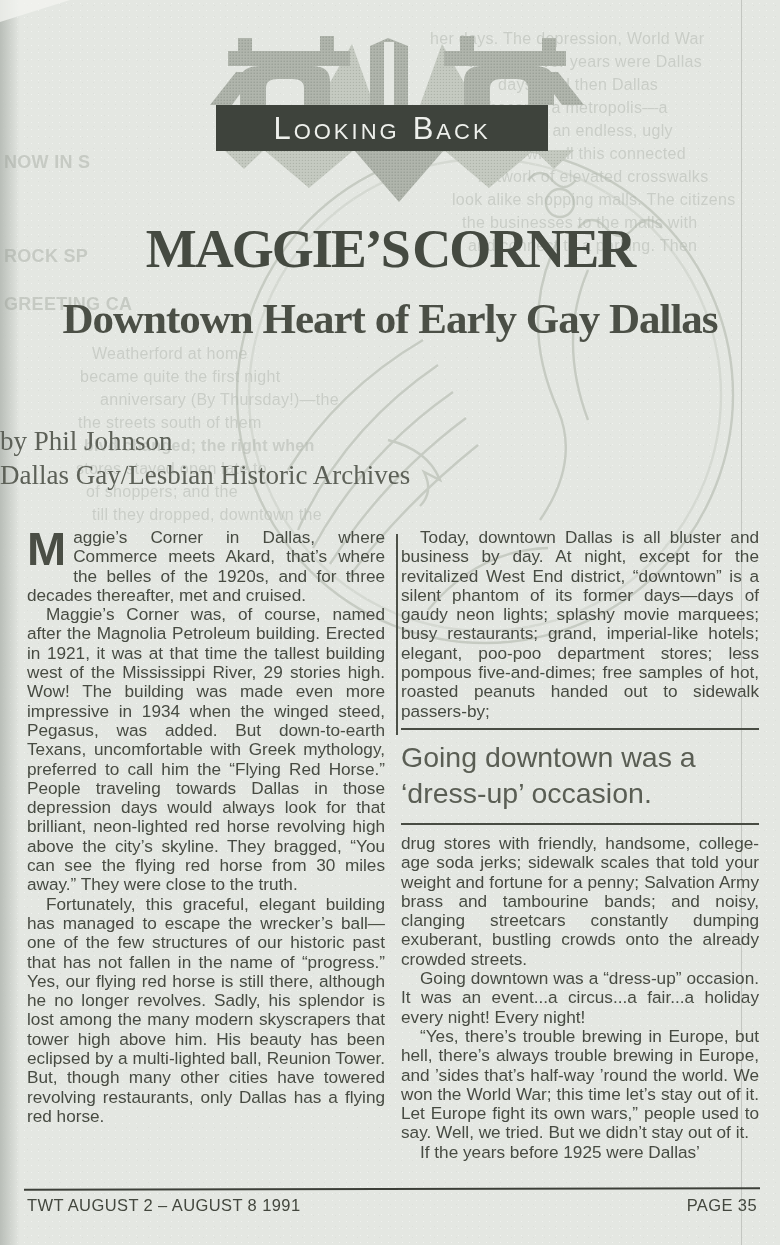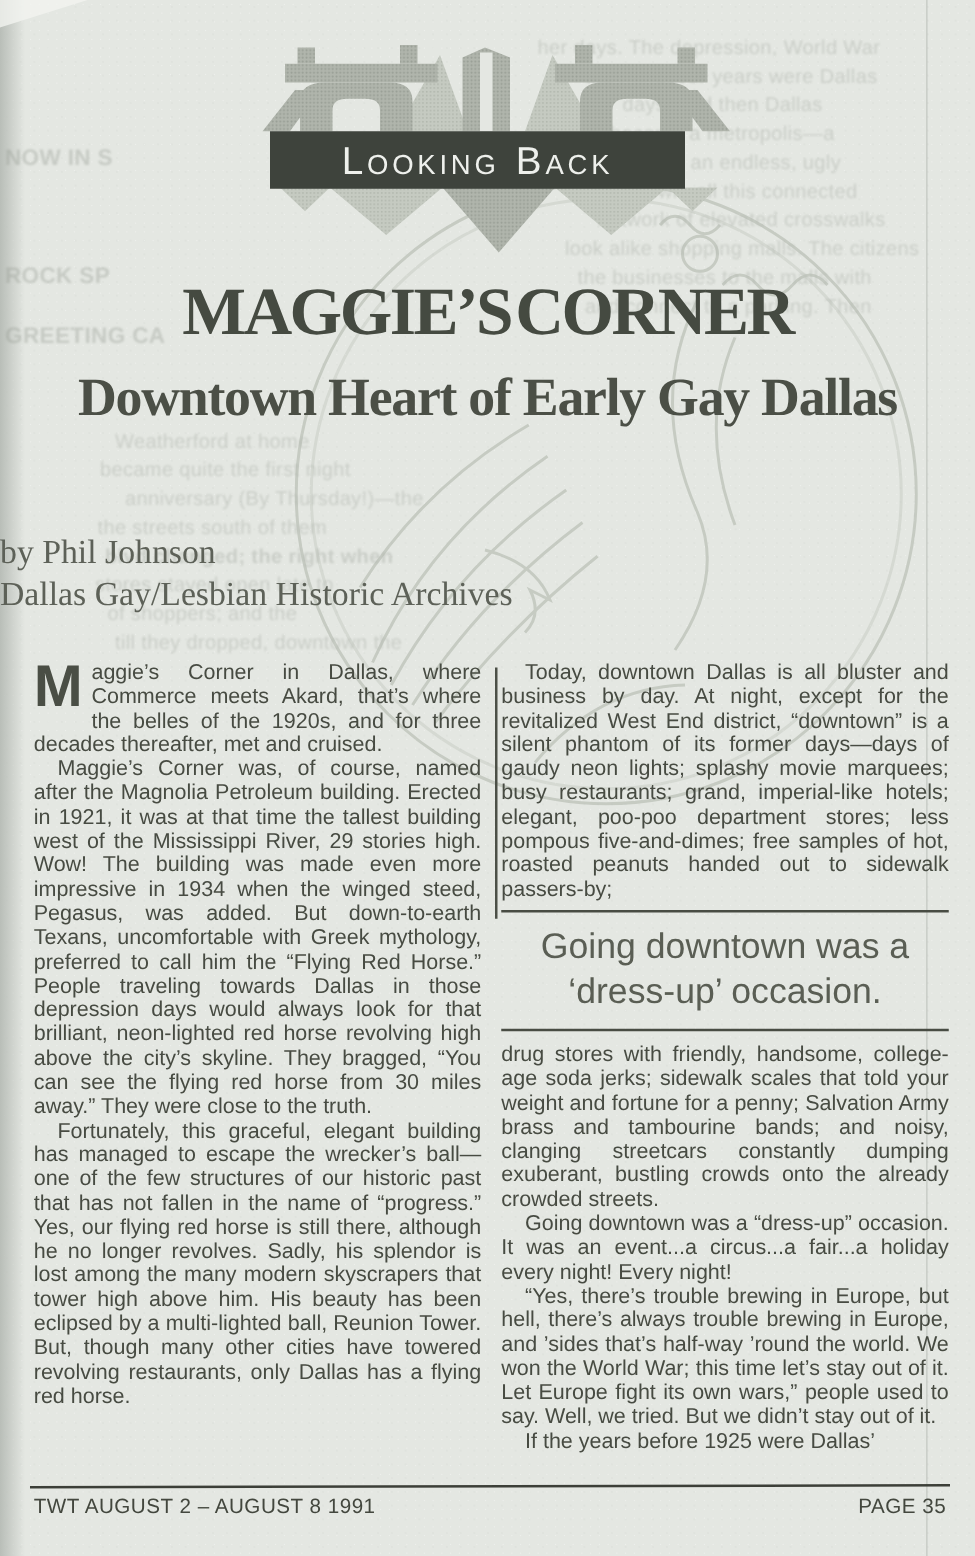--- a/index.html
+++ b/index.html
@@ -20,21 +20,21 @@
     background:linear-gradient(to right,#b9beb8,rgba(185,190,184,0));}
   .edge-right-line{position:absolute;left:741px;top:0;width:1px;height:1245px;
     background:rgba(110,116,108,0.28);}
   .corner-tl{position:absolute;left:0;top:0;width:0;height:0;
     border-top:22px solid #f2f4f0;border-right:70px solid transparent;opacity:.8;}
 
   
   .ghost-layer{position:absolute;left:0;top:0;width:780px;height:1245px;pointer-events:none;}
   .ghost{position:absolute;font-size:16px;color:#8d938a;opacity:.30;
     filter:blur(0.7px);white-space:nowrap;letter-spacing:.3px;}
-  .ghost.b{font-weight:bold;opacity:.34;font-size:18px;}
+  .ghost.b{font-weight:bold;opacity:.34;font-size:18px;margin-top:36px;}
 
   
   .medallion{position:absolute;left:228px;top:140px;pointer-events:none;}
 
   
   .emblem{position:absolute;left:202px;top:36px;pointer-events:none;}
   .banner{
     position:absolute;left:216px;top:105px;width:332px;height:46px;
     background:#3e433c;display:flex;align-items:center;justify-content:center;
     color:#eef0ec;
@@ -71,21 +71,21 @@
     font-size:17.2px;line-height:19.3px;color:#474b42;}
   .para{margin:0;}
   .para.indent{text-indent:19px;}
   .dropcap{
     float:left;font-weight:bold;font-size:47px;line-height:37px;
     padding:2px 7px 0 0;color:#4a4e45;font-family:"Liberation Sans",sans-serif;
   }
   .pullquote{
     border-top:2px solid #484c43;border-bottom:2px solid #484c43;
     margin:7px 0 9px 0;padding:9px 0 12px 0;
-    text-align:center;font-size:28.5px;line-height:36px;color:#5a5e54;
+    font-size:28.5px;line-height:36px;color:#5a5e54;
     text-indent:0;
   }
   .col-rule{position:absolute;left:396px;top:534px;width:2px;height:201px;background:#4c5047;}
 
   
   .footer-rule{position:absolute;left:24px;top:1188px;width:736px;height:2px;
     background:#3c3f38;transform:rotate(-0.12deg);}
   .footer{position:absolute;left:27px;top:1196px;width:730px;
     display:flex;justify-content:space-between;
     font-size:16.5px;letter-spacing:.4px;color:#43473e;}

